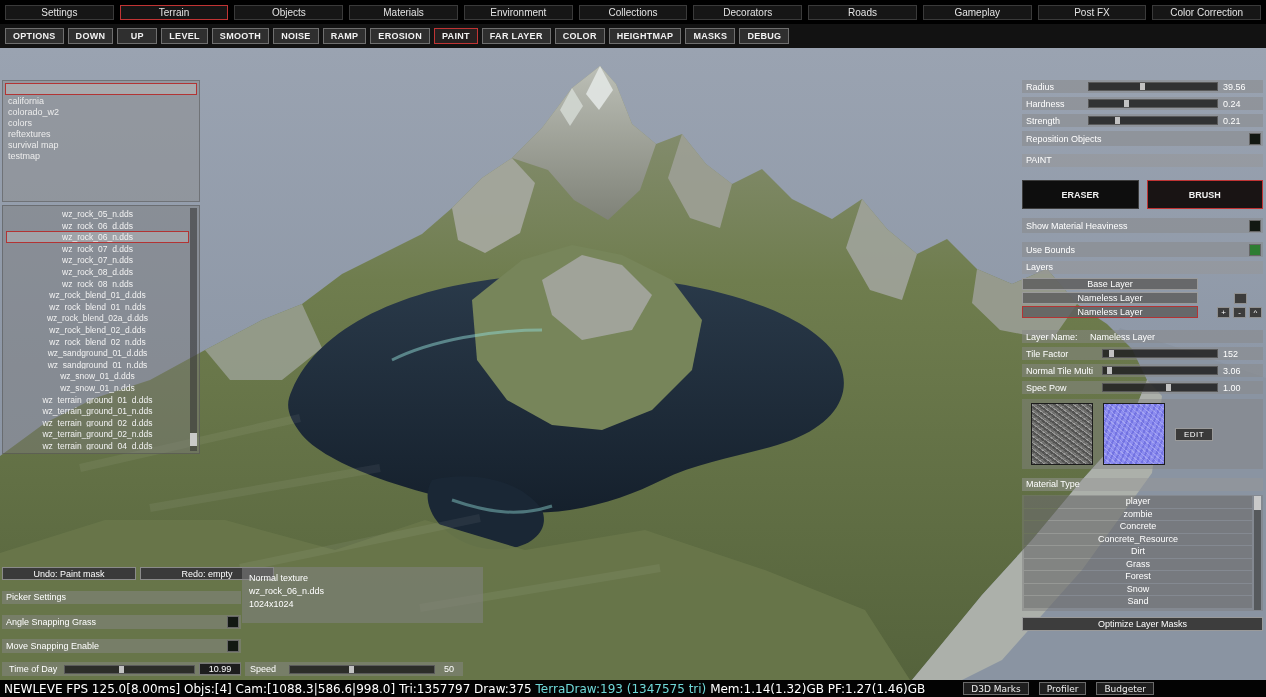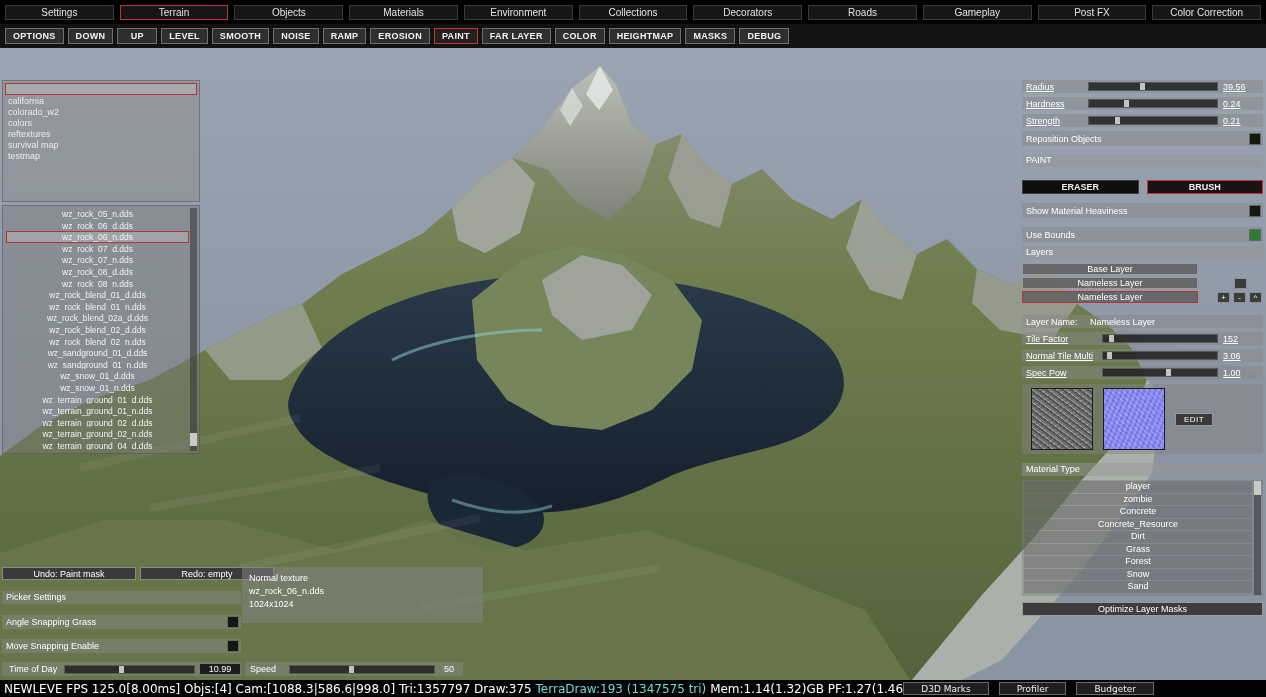--- a/index.html
+++ b/index.html
@@ -26,35 +26,35 @@
   .map-item { height:11px; font-size:9px; color:#ececec; line-height:11px; padding-left:5px; white-space:nowrap; }
 
   
   .tex-panel { position:absolute; left:2px; top:205px; width:198px; height:249px; background:rgba(125,125,125,0.45); border:1px solid rgba(70,70,70,0.45); padding:2px 10px 2px 3px; }
   .tex-item { height:11.6px; font-size:8.5px; color:#f2f2f2; line-height:11px; text-align:center; border:1px solid transparent; white-space:nowrap; overflow:hidden; }
   .tex-item.selected { border-color:#b23434; background:rgba(205,205,205,0.35); }
   .tex-scroll { position:absolute; top:2px; right:2px; bottom:2px; width:7px; background:rgba(50,50,50,0.55); }
   .tex-thumb { position:absolute; left:0; bottom:5px; width:7px; height:13px; background:#c9c9c9; }
 
   
-  .slider-row { display:flex; align-items:center; height:13px; background:rgba(135,135,135,0.5); font-size:9px; color:#fff; margin-bottom:4px;text-decoration:underline; }
+  .slider-row { display:flex; align-items:center; height:13px; background:rgba(135,135,135,0.5); font-size:9px; color:#fff; margin-bottom:4px; }
   .slider-row .lbl { flex:0 0 66px; padding-left:4px; white-space:nowrap; overflow:hidden; }
   .slider-row.wide-lbl .lbl { flex-basis:80px; }
   .slider-row .track { position:relative; flex:1 1 auto; height:9px; background:rgba(25,25,25,0.8); border:1px solid #5a5a5a; margin-right:5px; }
   .slider-row .val { flex:0 0 40px; }
   .thumb, .thumb2 { position:absolute; top:0; width:5px; height:7px; background:#c2c2c2; }
   .check-row { display:flex; align-items:center; justify-content:space-between; height:15px; background:rgba(135,135,135,0.5); font-size:9px; color:#fff; padding:0 2px 0 4px;gap:8px; }
   .checkbox { width:12px; height:12px; background:#121812; border:1px solid #666; }
   .checkbox.checked { background:#2e7d32; }
   .section-bar { height:13px; background:rgba(150,150,150,0.5); font-size:9px; color:#fff; line-height:13px; padding-left:4px; }
 
   
   .right-panel { position:absolute; left:1022px; top:80px; width:241px; }
   .eb-row { display:flex; gap:8px; margin-top:13px; }
-  .eb-btn { flex:1 1 0; height:14px; background:#0e0e0e; border:1px solid #3c3c3c; color:#f0f0f0; font-size:9px; font-weight:bold; display:flex; align-items:center; justify-content:center; }
+  .eb-btn { flex:1 1 0; height:29px; background:#0e0e0e; border:1px solid #3c3c3c; color:#f0f0f0; font-size:9px; font-weight:bold; display:flex; align-items:center; justify-content:center; }
   .eb-btn.brush-active { border-color:#c03434; background:#191414; }
   .layers-block { display:flex; margin-top:4px; }
   .layer-col { width:176px; display:flex; flex-direction:column; gap:2px; }
   .layer-btn { height:12px; background:rgba(95,95,95,0.85); border:1px solid #9a9a9a; color:#fff; font-size:9px; line-height:10px; text-align:center; }
   .layer-btn.selected { border-color:#b23434; }
   .layer-ctrls { position:relative; flex:1 1 auto; }
   .mini-btn { width:13px; height:11px; background:#3c3c3c; border:1px solid #909090; color:#fff; font-size:8px; line-height:9px; text-align:center; }
   .mini-single { position:absolute; top:15px; right:16px; }
   .mini-group { position:absolute; top:29px; right:1px; display:flex; gap:3px; }
   .layer-name-row { display:flex; align-items:center; height:13px; background:rgba(135,135,135,0.5); font-size:9px; color:#fff; margin-top:12px; margin-bottom:4px; }
@@ -89,21 +89,21 @@
   .speed-row .lbl { flex:0 0 44px; padding-left:5px; }
   .speed-row .track { position:relative; flex:1 1 auto; height:9px; background:rgba(25,25,25,0.8); border:1px solid #5a5a5a; }
   .speed-row .val { flex:0 0 28px; text-align:center; }
 
   
   .tooltip-box { position:absolute; left:242px; top:567px; width:241px; height:56px; background:rgba(130,130,130,0.55); color:#fff; font-size:9px; padding:5px 7px; line-height:13px; }
 
   
   .statusbar { position:absolute; left:0; top:680px; width:1266px; height:17px; background:#030303; display:flex; align-items:center; padding:0 4px; font-size:12px; font-family:"DejaVu Sans",sans-serif; white-space:nowrap; color:#fff; }
   .status-btns { position:absolute; right:112px; top:2px; display:flex; gap:10px; }
-  .status-btn { height:13px; padding:0 17px; background:#1f1f1f; border:1px solid #6a6a6a; color:#eee; font-size:9px; display:flex; align-items:center; }
+  .status-btn { height:13px; padding:0 7px; background:#1f1f1f; border:1px solid #6a6a6a; color:#eee; font-size:9px; display:flex; align-items:center; }
 </style>
 </head>
 <body>
 
 <div id="root">
 
   <div class="topbar">
 
       <div class="menu-btn">Settings</div>
 

